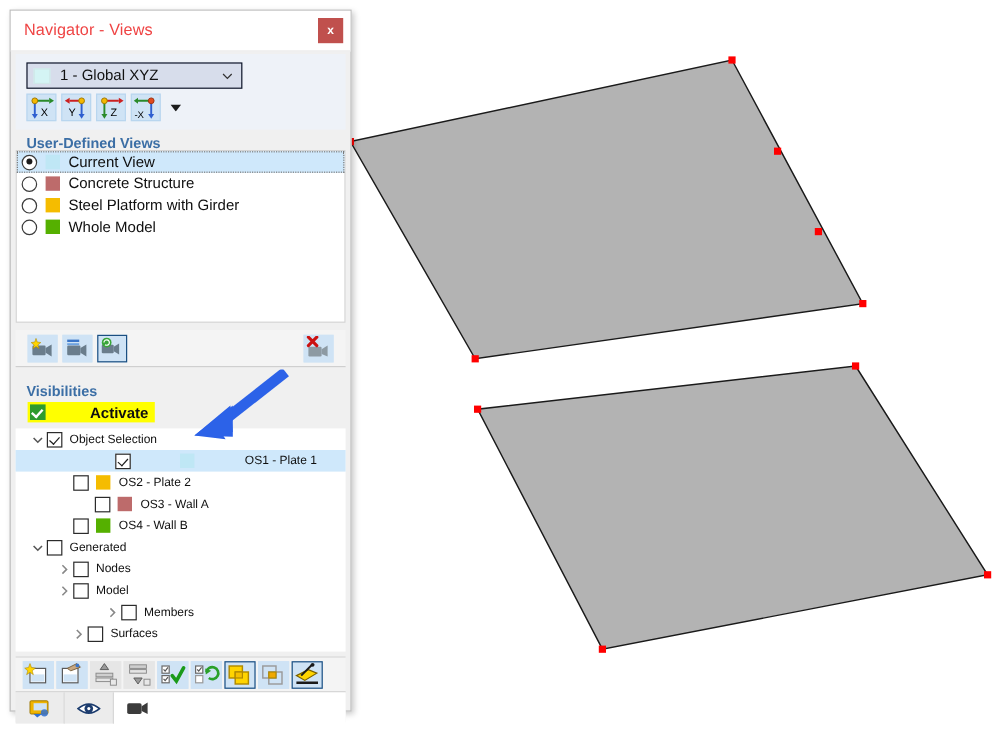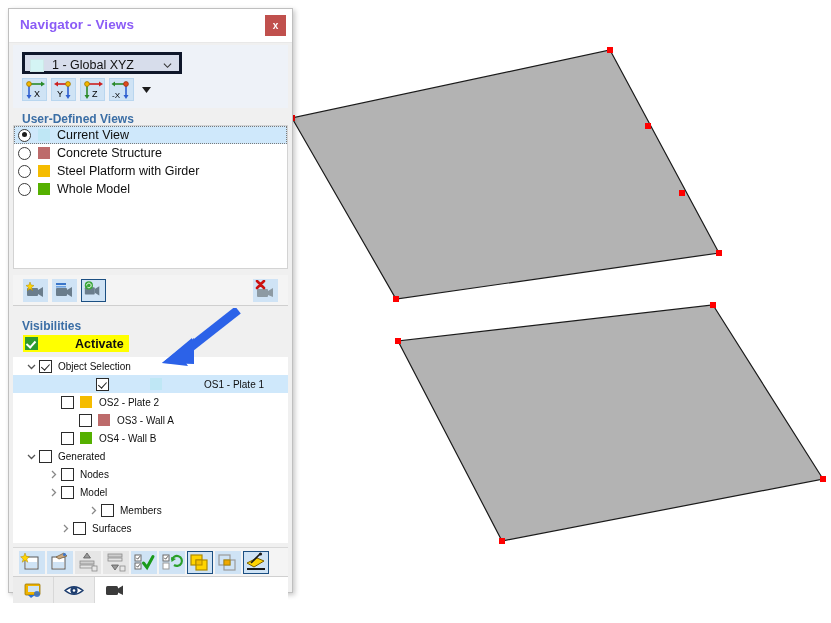--- a/index.html
+++ b/index.html
@@ -43,23 +43,22 @@
   .titlebar {
     position: relative;
     height: 33px;
     background: #ffffff;
     border-bottom: 1px solid #e8e8e8;
   }
   .titlebar .ttl {
     position: absolute;
     left: 11px; top: 8px;
     font-size: 13.5px;
-    color: #8b5cf6;
+    color: #ef4444;
     letter-spacing: 0.1px;
-    font-weight: bold;
   }
   .closebtn {
     position: absolute;
     right: 6px; top: 6px;
     width: 21px; height: 21px;
     background: #c0504d;
     color: #ffffff;
     font-size: 10px;
     font-weight: bold;
     display: flex;
@@ -76,23 +75,23 @@
     left: 4px; top: 36px;
     width: 275px;
     height: 63px;
     background: #eef2f8;
     box-sizing: border-box;
   }
 
   .combo {
     position: absolute;
     left: 9px; top: 7px;
-    width: 160px; height: 22px;
+    width: 180px; height: 22px;
     background: #d7ddeb;
-    border: 3px solid #0f172a;
+    border: 1px solid #0f172a;
     box-sizing: border-box;
     cursor: pointer;
   }
   .combo .swatch {
     position: absolute;
     left: 5px; top: 4px;
     width: 14px; height: 13px;
     background: #d4f4f4;
     border: 1px solid #cfe8e8;
     box-sizing: border-box;

